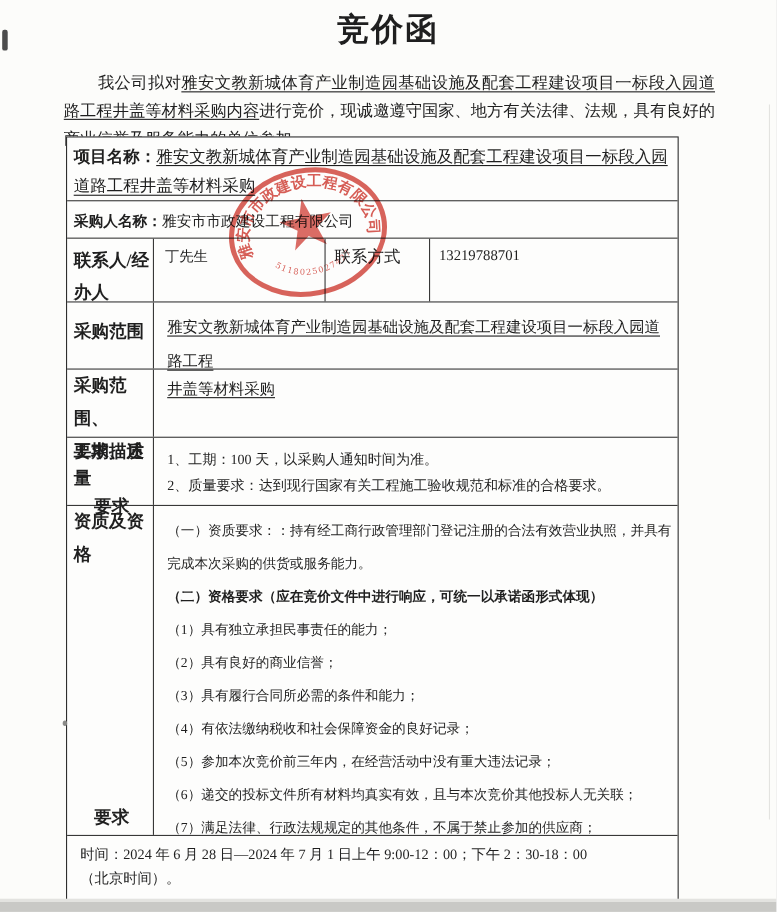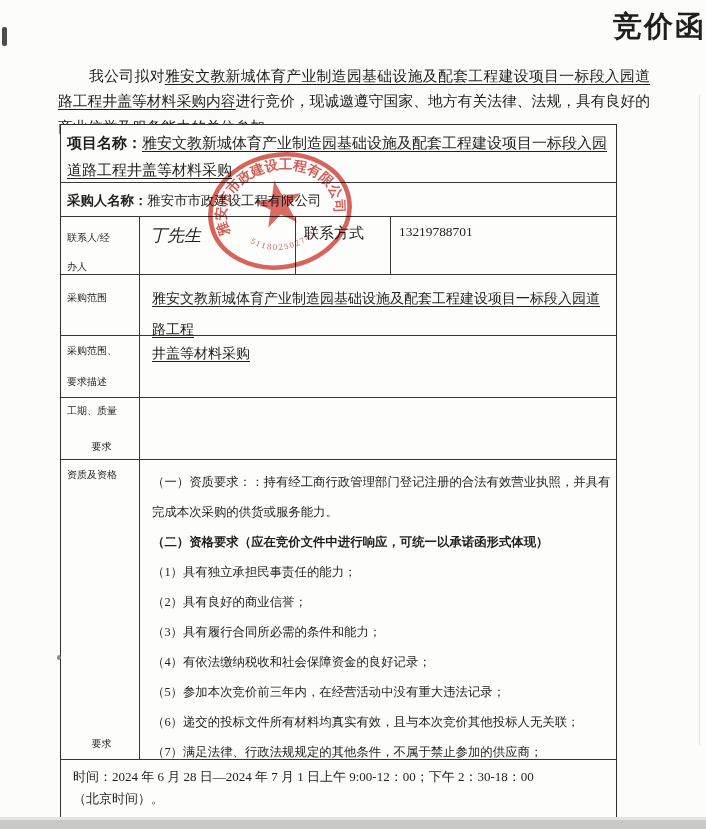--- a/index.html
+++ b/index.html
@@ -5,39 +5,39 @@
   html,body { margin:0; padding:0; background:#e8e8e6; }
   .page {
     position:relative; width:706px; height:829px; margin:0 auto;
     background:#fcfcfa; overflow:hidden;
     font-family:"Liberation Serif","DejaVu Serif",serif;
     color:#1f1f1f;
   }
   
   .doc-title {
     position:absolute; top:7px; left:0; width:100%;
-    text-align:right; font-size:29px; font-weight:bold; letter-spacing:2px;
+    text-align:center; font-size:29px; font-weight:bold; letter-spacing:2px;
   }
   .intro {
     position:absolute; top:49px; left:58px; width:592px;
     font-size:14.8px; line-height:25.5px; text-align:justify; text-indent:31px;
   }
   .u { text-decoration:underline; text-underline-offset:3px; }
   
   .btable {
     position:absolute; left:60px; top:124px; width:557px;
     border:1.6px solid #2e2e2e; box-sizing:border-box;
     background:#fdfdfc;
   }
   .trow { display:flex; box-sizing:border-box; }
   .trow + .trow { border-top:1.2px solid #383838; }
   .lcell {
     width:79px; flex:0 0 79px; box-sizing:border-box;
     border-right:1.2px solid #383838;
-    font-weight:normal; font-size:10px; padding:0 3px 0 6px;
+    font-weight:bold; font-size:16px; padding:0 3px 0 6px;
   }
   .ccell { flex:1 1 auto; box-sizing:border-box; min-width:0; }
   .vcenter { display:flex; flex-direction:column; justify-content:space-between; }
   .center-line { text-align:center; }
 
   .row-name   { height:57px; }
   .row-buyer  { height:34px; }
   .row-contact{ height:58px; }
   .row-brief  { height:61px; }
   .row-scope  { height:62px; }
@@ -45,21 +45,21 @@
   .row-qualif { height:300px; }
   .row-publish{ height:61px; }
 
   .full-cell { flex:1 1 auto; box-sizing:border-box; padding:5px 5px 0 6px; }
   .row-name .full-cell { font-size:15px; line-height:27px; }
   .row-name .inline-label { font-weight:bold; }
   .row-buyer .full-cell { padding-top:9px; font-size:13.4px; line-height:18px; }
   .row-buyer .inline-label { font-weight:bold; }
 
   .row-contact .lcell { padding-top:6px; line-height:29px; }
-  .cell-contact-name { width:156px; flex:0 0 156px; box-sizing:border-box; border-right:1.2px solid #383838; font-size:17px; padding:7px 4px 0 10px;font-style:italic; }
+  .cell-contact-name { width:156px; flex:0 0 156px; box-sizing:border-box; border-right:1.2px solid #383838; font-size:13px; padding:7px 4px 0 10px; }
   .cell-method-label { width:95px; flex:0 0 95px; box-sizing:border-box; border-right:1.2px solid #383838; font-weight:normal; font-size:15px; padding:7px 4px 0 8px; }
   .cell-phone { flex:1 1 auto; font-size:13.4px; padding:7px 2px 0 8px; font-family:"Liberation Serif","DejaVu Serif",serif; }
 
   .row-brief .lcell { padding-top:16px; }
   .row-brief .ccell { padding:8px 10px 0 12px; font-size:14px; line-height:31px; }
 
   .row-scope .lcell { line-height:30px; }
   .row-scope .ccell { padding:9px 10px 0 12px; font-size:14px; }
 
   .row-period .lcell { line-height:25px; }
@@ -123,20 +123,24 @@
         <div>要求描述</div>
       </div>
       <div class="ccell"><span class="u">井盖等材料采购</span></div>
     </div>
 
     <div class="trow row-period">
       <div class="lcell vcenter">
         <div>工期、质量</div>
         <div class="center-line">要求</div>
       </div>
+      <div class="ccell">
+        <div>1、工期：100 天，以采购人通知时间为准。</div>
+        <div>2、质量要求：达到现行国家有关工程施工验收规范和标准的合格要求。</div>
+      </div>
     </div>
 
     <div class="trow row-qualif">
       <div class="lcell vcenter">
         <div>资质及资格</div>
         <div class="center-line">要求</div>
       </div>
       <div class="ccell">
         <div class="q-item">（一）资质要求：：持有经工商行政管理部门登记注册的合法有效营业执照，并具有完成本次采购的供货或服务能力。</div>
         <div class="q-item bold">（二）资格要求（应在竞价文件中进行响应，可统一以承诺函形式体现）</div>

